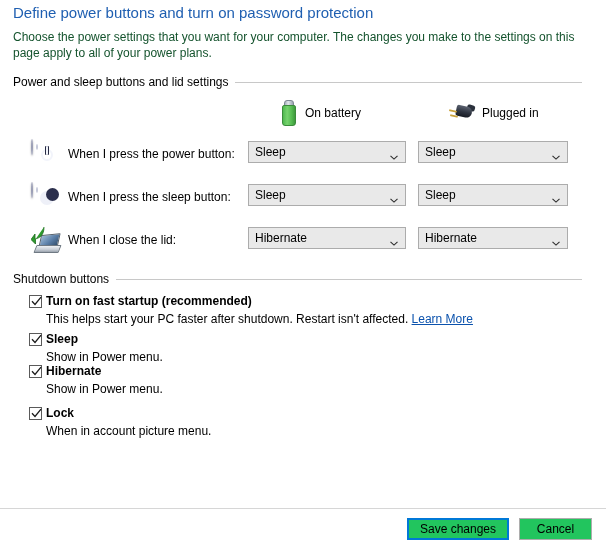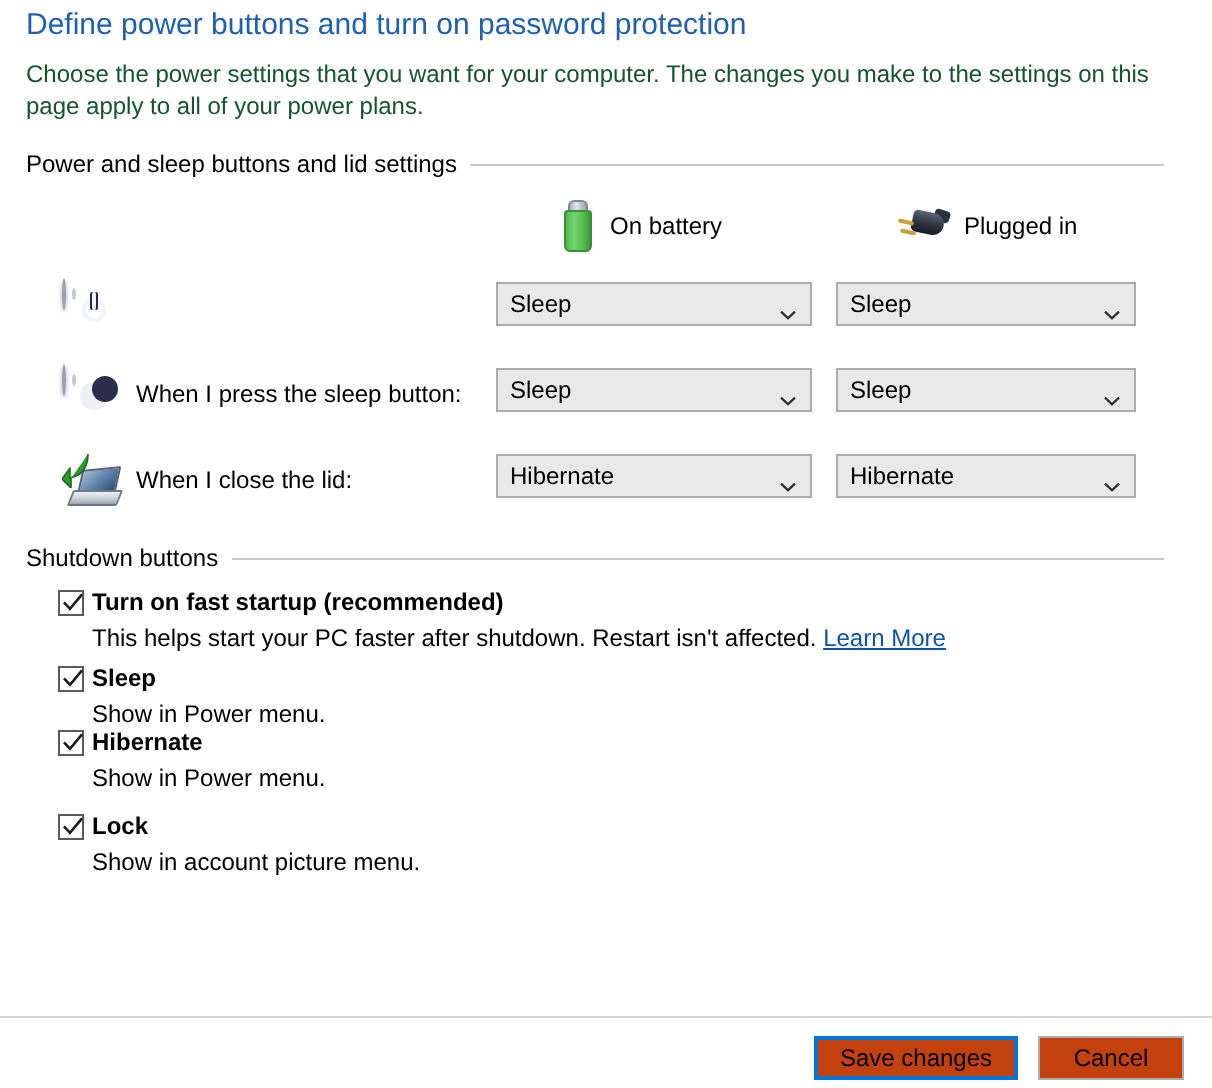--- a/index.html
+++ b/index.html
@@ -339,21 +339,21 @@
     left: 0;
     top: 508px;
     width: 606px;
     height: 1px;
     background: #d6d6d6;
   }
   .btn {
     position: absolute;
     top: 518px;
     height: 22px;
-    background: #c2410c;
+    background: #22c55e;
     border: 1px solid #adadad;
     box-sizing: border-box;
     font-family: "Liberation Sans", sans-serif;
     font-size: 12px;
     color: #000000;
     text-align: center;
     line-height: 20px;
     cursor: default;
   }
   #save-changes-button {
@@ -397,20 +397,21 @@
 </div>
 
 <div class="setting-row" id="row-power-button">
   <span class="row-icon">
     <span class="orb">
       <span class="orb-inner"></span>
       <span class="pwr-ring"></span>
       <span class="pwr-bar"></span>
     </span>
   </span>
+  <span class="row-label">When I press the power button:</span>
 
   <div class="dropdown dd-col-battery">
     <span class="dd-value">Sleep</span>
     <span class="dd-arrow">
       <svg width="8" height="5" viewBox="0 0 8 5">
           <path d="M0.5 0.8 L4 4.1 L7.5 0.8" fill="none" stroke="#2b2b2b" stroke-width="1.1"></path>
         </svg>
     </span>
   </div>
 
@@ -529,18 +530,18 @@
 
 <div class="check-item" id="check-lock">
   <span class="checkbox">
     <span class="tick">
       <svg width="11" height="11" viewBox="0 0 11 11">
           <path d="M1 5.2 L4 8.4 L10 1.2" fill="none" stroke="#1b1b1b" stroke-width="1.3"></path>
         </svg>
     </span>
   </span>
   <span class="check-title">Lock</span>
-  <span class="check-desc">Show in account picture menu.</span>
+  <span class="check-desc">When in account picture menu.</span>
 </div>
 
 <div id="footer-separator"></div>
 <div class="btn" id="save-changes-button">Save changes</div>
 <div class="btn" id="cancel-button">Cancel</div>
 
 </body></html>

